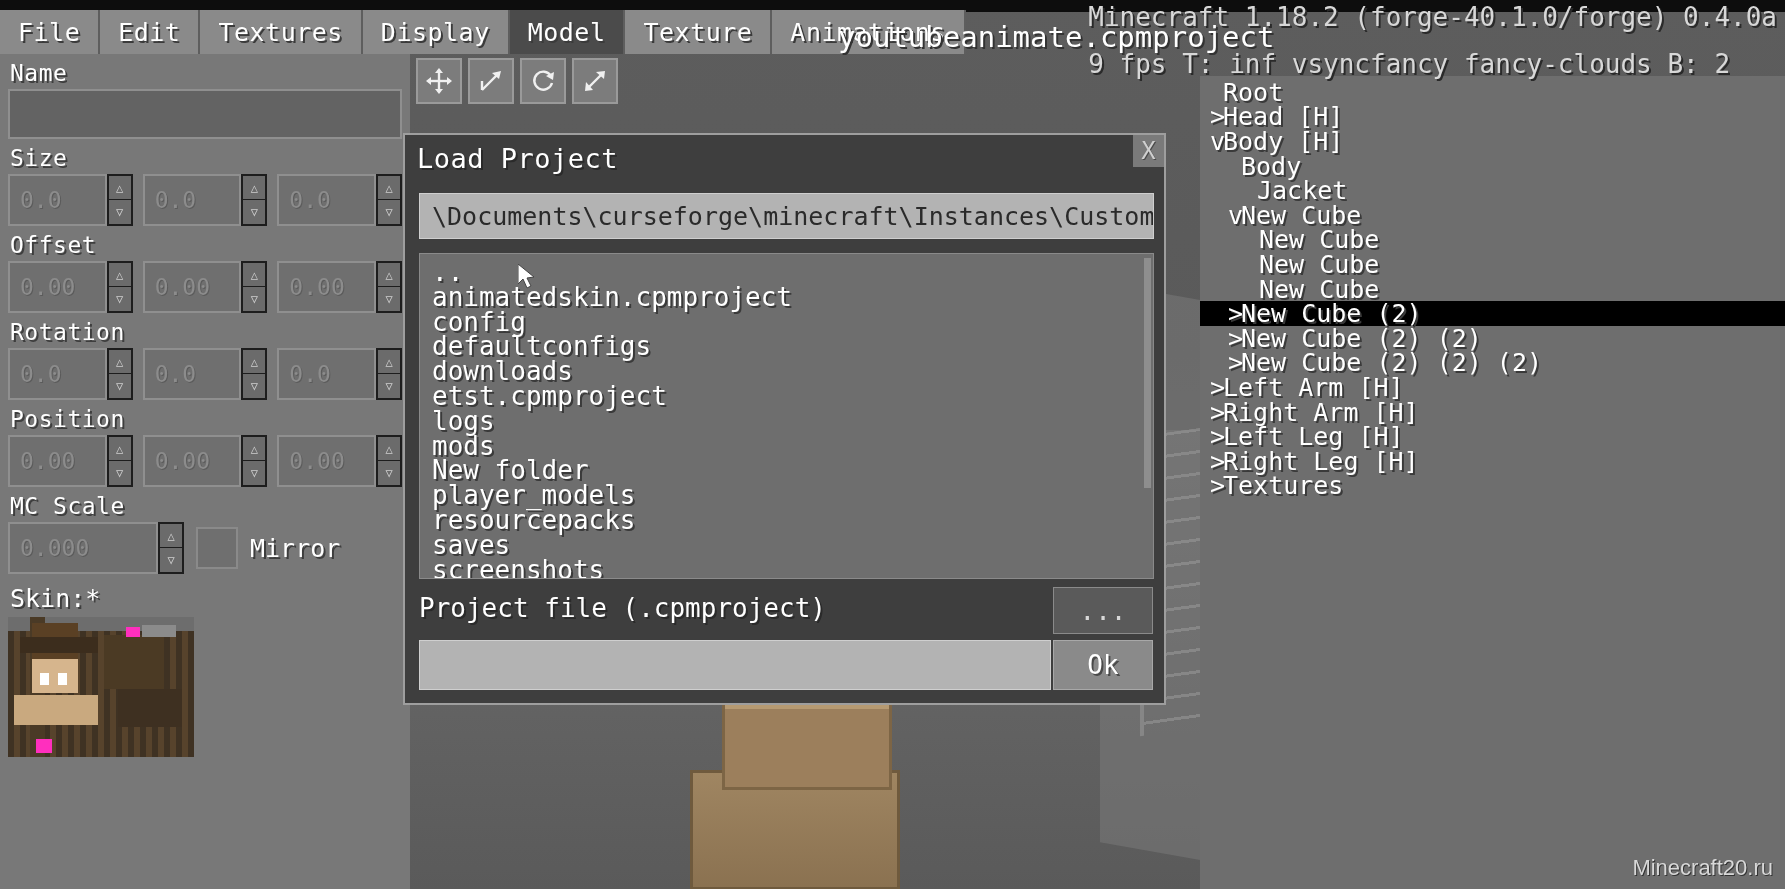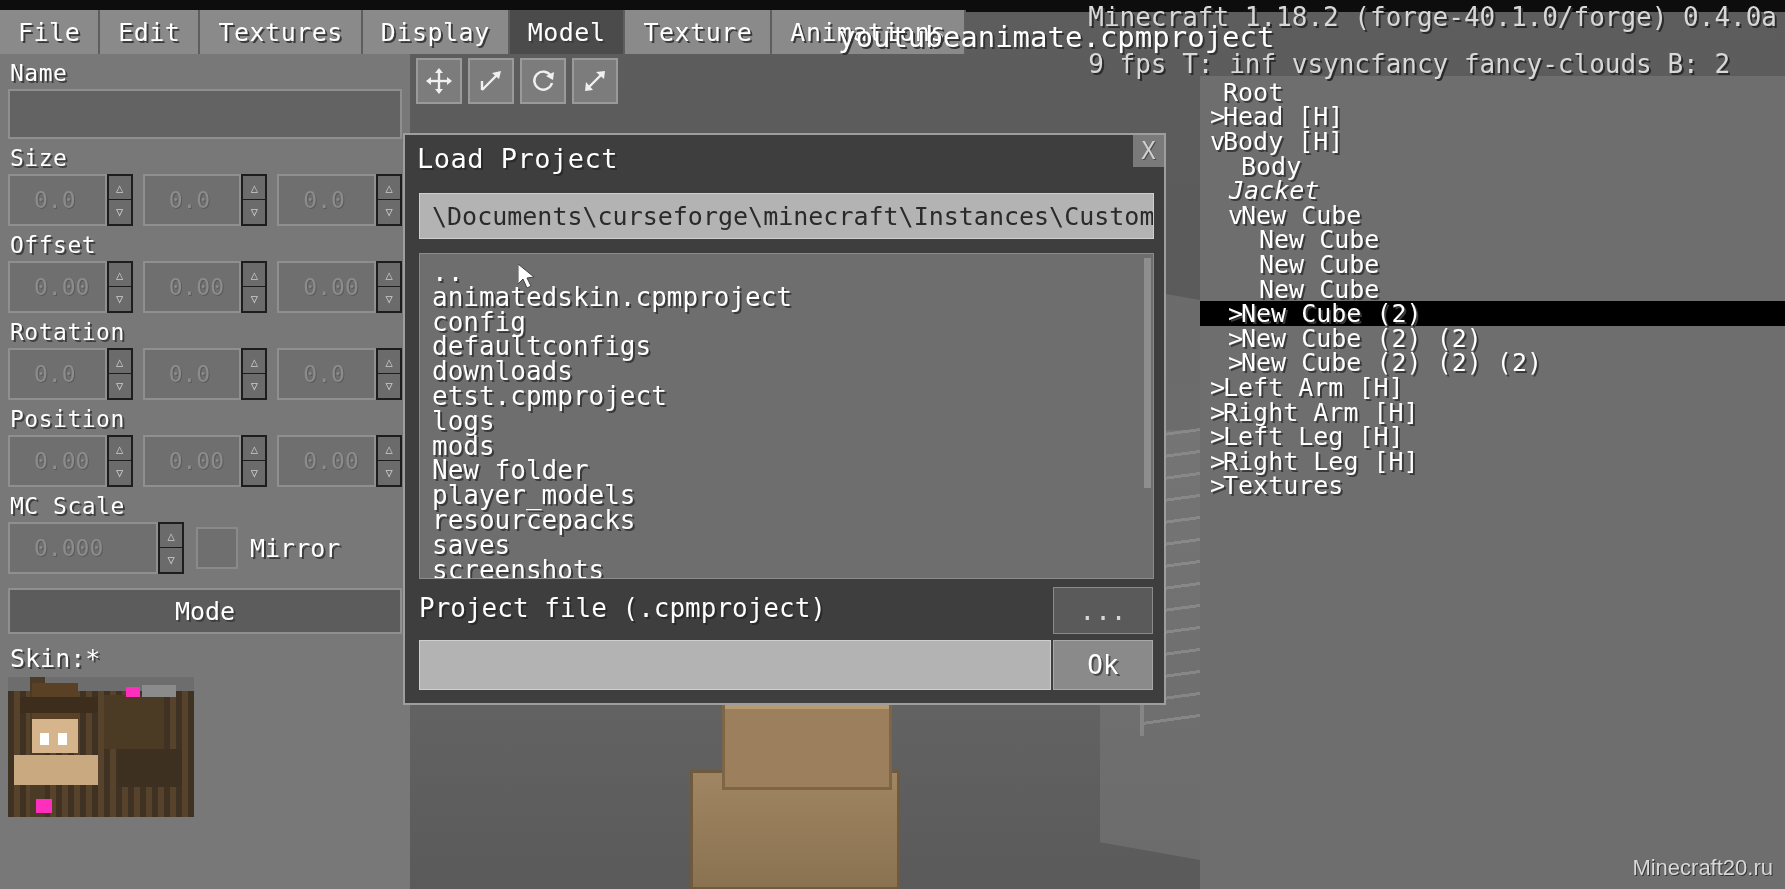--- a/index.html
+++ b/index.html
@@ -132,21 +132,21 @@
     display: flex; align-items: center;
     padding-left: 10px;
     color: #9a9a9a;
     font-size: 23px;
   }
   .triple-row { display: flex; gap: 10px; }
   .num-cell { display: flex; flex: 1 1 0; min-width: 0; }
   .num-box {
     background: #6f6f6f; border: 2px solid #8f8f8f;
     height: 52px; flex: 1 1 auto; min-width: 0;
-    display: flex; align-items: center; padding-left: 24px;
+    display: flex; align-items: center; padding-left: 10px;
     color: #8c8c8c; font-size: 23px; text-shadow: 1px 1px 0 #5b5b5b;
     overflow: hidden;
   }
   .spinner {
     width: 26px; height: 52px;
     display: flex; flex-direction: column;
     border: 2px solid #1d1d1d; background: #6b6b6b;
     flex: 0 0 26px;
   }
   .spin-btn {
@@ -476,21 +476,20 @@
         <div class="num-box">0.000</div>
         <div class="spinner">
           <div class="spin-btn">△</div>
           <div class="spin-btn">▽</div>
         </div>
       </div>
       <div class="checkbox"></div>
       <div class="mirror-label">Mirror</div>
     </div>
 
-    <div class="mode-btn">Mode</div>
 
     <div class="skin-label">Skin:*</div>
     <div class="skin-preview">
       <div class="sk-head"></div>
       <div class="sk-hat"></div>
       <div class="sk-face"></div>
       <div class="sk-eye1"></div>
       <div class="sk-eye2"></div>
       <div class="sk-body"></div>
       <div class="sk-r1"></div>
@@ -559,21 +558,21 @@
           <span>Head [H]</span>
         </div>
         <div class="tree-row" style="padding-left: 10px;">
           <span class="tw arrow">v</span>
           <span>Body [H]</span>
         </div>
         <div class="tree-row" style="padding-left: 28px;">
           <span class="tw arrow"></span>
           <span>Body</span>
         </div>
-        <div class="tree-row" style="padding-left: 16px; font-style: italic;">
+        <div class="tree-row" style="padding-left: 44px;">
           <span class="tw arrow"></span>
           <span>Jacket</span>
         </div>
         <div class="tree-row" style="padding-left: 28px;">
           <span class="tw arrow">v</span>
           <span>New Cube</span>
         </div>
         <div class="tree-row" style="padding-left: 46px;">
           <span class="tw arrow"></span>
           <span>New Cube</span>

